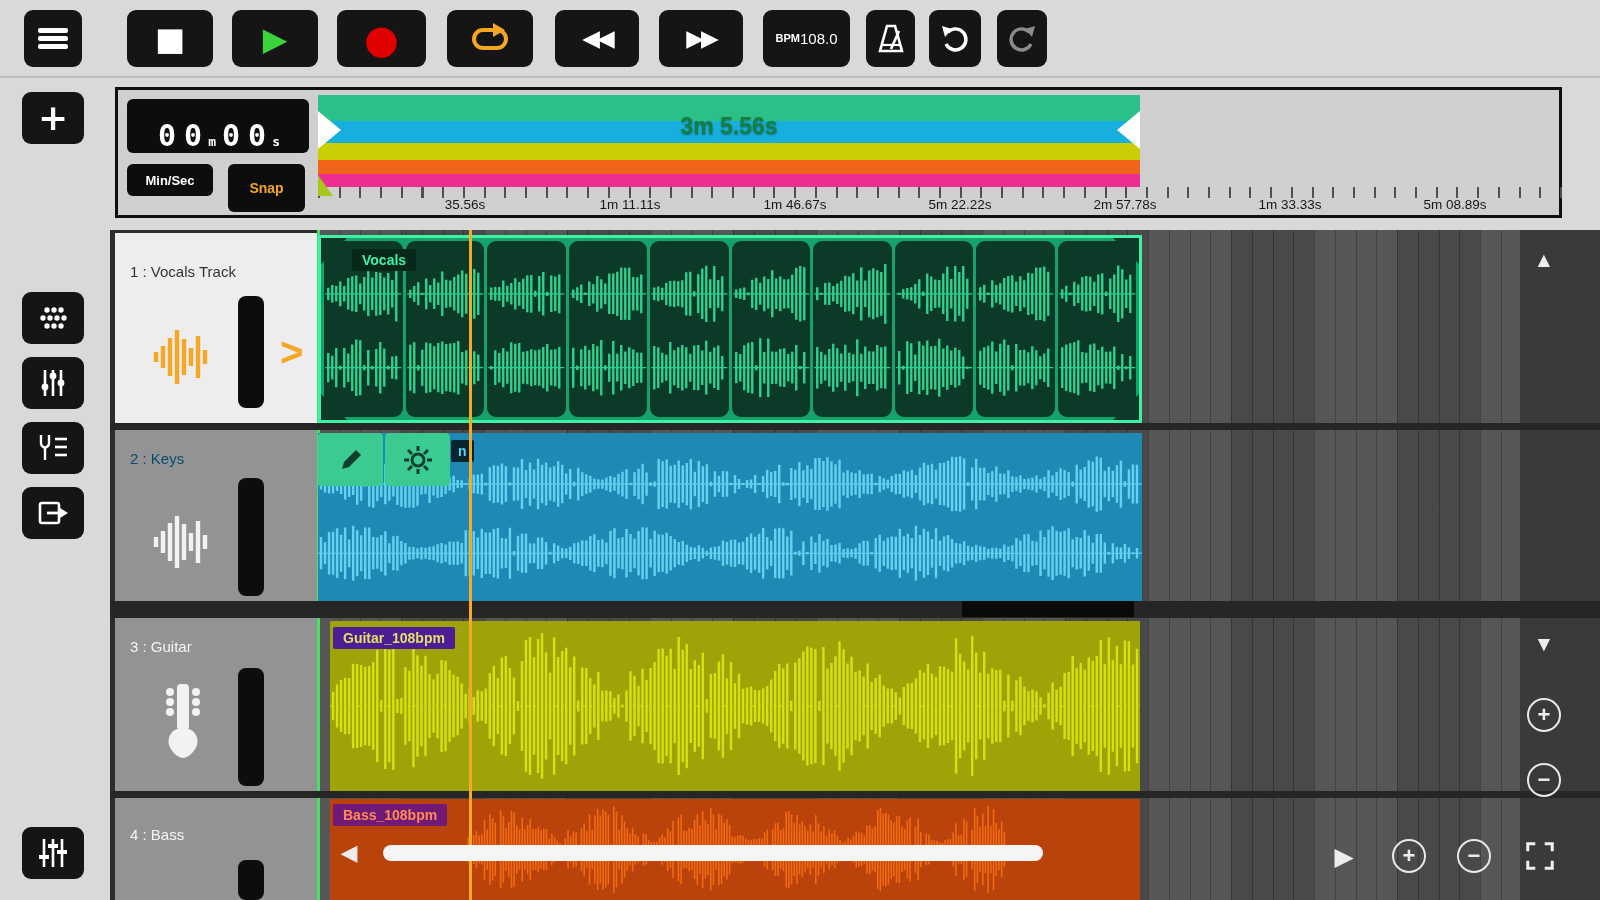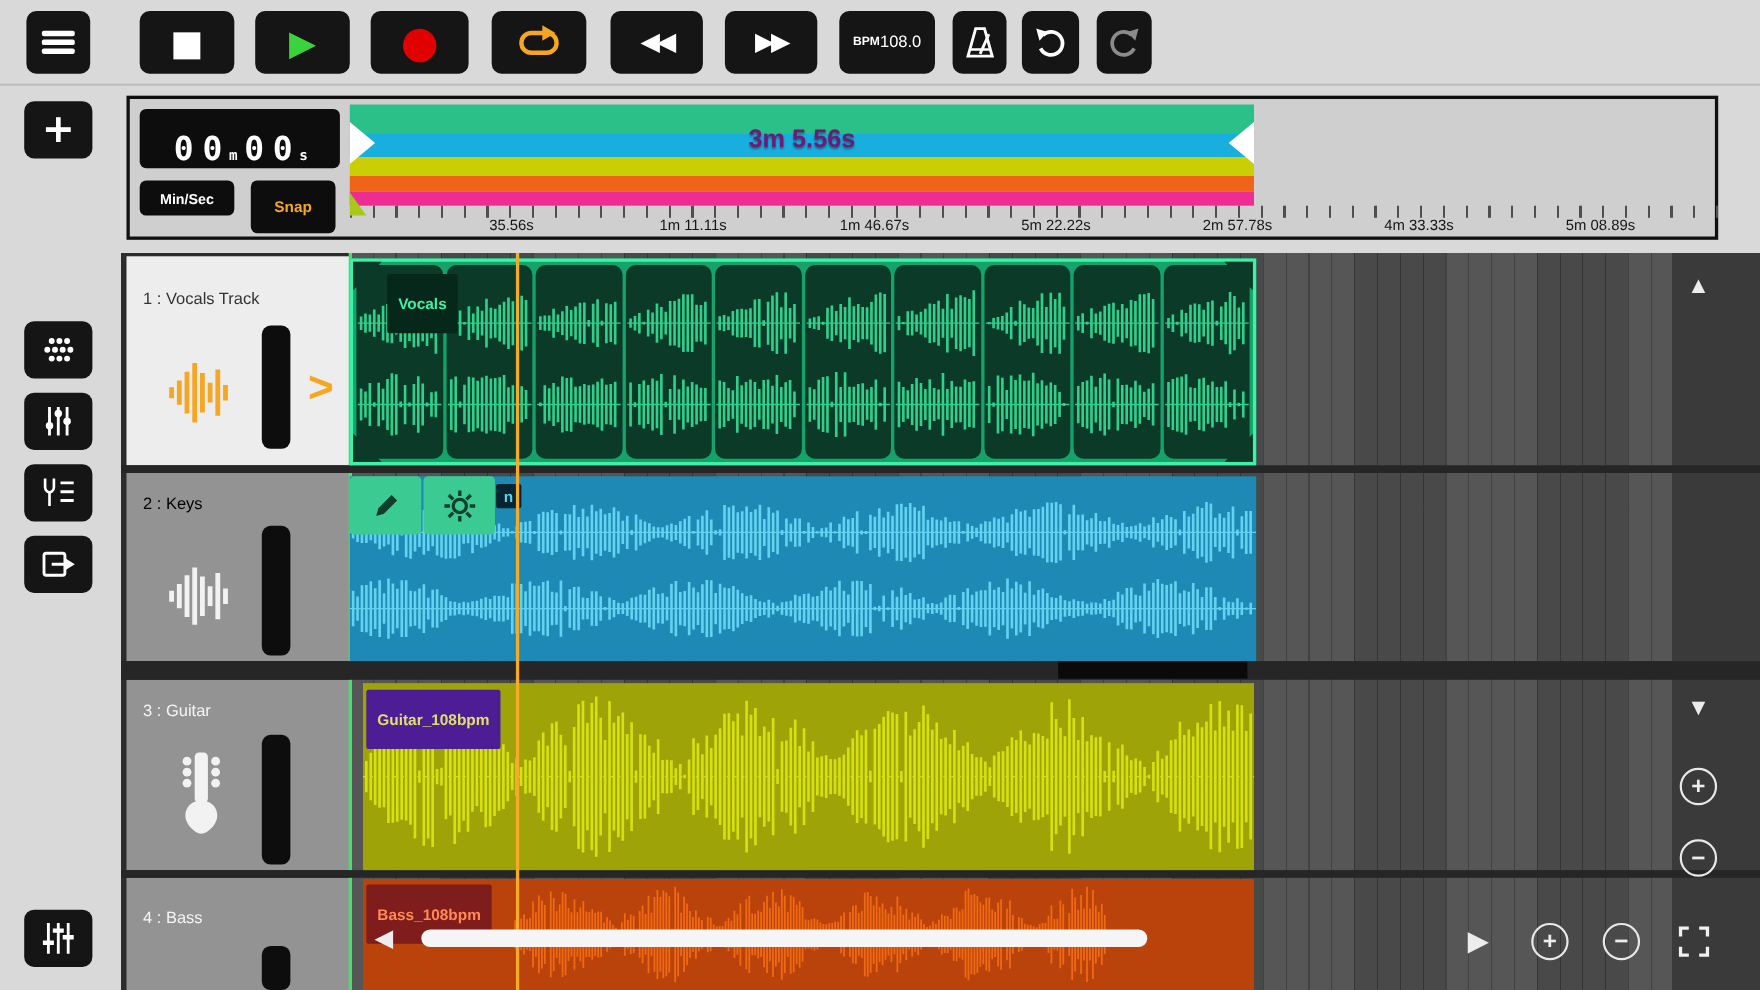--- a/index.html
+++ b/index.html
@@ -19,21 +19,21 @@
   
   .sbtn{position:absolute;left:22px;width:62px;height:52px;background:#151515;border-radius:9px;
         display:flex;align-items:center;justify-content:center;color:#fff;cursor:pointer}
   
   .hdr-box{position:absolute;left:115px;top:87px;width:1447px;height:131px;background:#cfcfcf;border:3px solid #101010}
   .blackbox{position:absolute;background:#0d0d0d;border-radius:6px;display:flex;align-items:center;justify-content:center;color:#fff}
   .timedigits{font-family:"DejaVu Sans Mono",monospace;font-weight:bold;display:flex;align-items:flex-end}
   .timedigits .d{font-size:30px;margin:0 4px}
   .timedigits .u{font-size:13px;padding-bottom:4px;margin:0 2px}
   .stripe{position:absolute;left:318px;width:822px}
-  .sel-label{position:absolute;left:318px;top:113px;width:822px;text-align:center;color:#701a75;
+  .sel-label{position:absolute;left:318px;top:113px;width:822px;text-align:center;color:#15803d;
              font-size:23px;font-weight:bold;text-shadow:0 1px 2px rgba(0,0,0,.4)}
   .mk-left{position:absolute;left:318px;top:111px;width:0;height:0;
            border-top:19px solid transparent;border-bottom:19px solid transparent;border-left:23px solid #fff}
   .mk-right{position:absolute;left:1117px;top:111px;width:0;height:0;
             border-top:19px solid transparent;border-bottom:19px solid transparent;border-right:23px solid #fff}
   .ruler-ticks{position:absolute;left:318px;top:187px;width:1244px;height:11px;
                background:repeating-linear-gradient(to right,#4f4f4f 0 2px,transparent 2px 20.7px)}
   .tick-label{position:absolute;top:197px;transform:translateX(-50%);font-size:13.5px;font-weight:normal;color:#161616;white-space:nowrap}
   .start-flag{position:absolute;left:318px;top:175px;width:0;height:0;
               border-right:15px solid transparent;border-bottom:21px solid #a6c81a}
@@ -50,21 +50,21 @@
   .gapstrip{position:absolute;left:110px;width:1490px;background:#262626;z-index:4}
   .loopline{position:absolute;left:317px;top:230px;width:3px;height:670px;background:#45e06a;z-index:2}
   .clip{position:absolute;z-index:5}
   .vseg{flex:1;background:#0b3b28;border-radius:9px;position:relative;overflow:hidden}
   .wave{position:absolute;inset:0;width:100%;height:100%;fill:none}
   .c-tl,.c-tr,.c-bl,.c-br{position:absolute;width:0;height:0;z-index:6}
   .c-tl{left:0;top:0;border-top:26px solid #0b3b28;border-right:26px solid transparent}
   .c-tr{right:0;top:0;border-top:26px solid #0b3b28;border-left:26px solid transparent}
   .c-bl{left:0;bottom:0;border-bottom:26px solid #0b3b28;border-right:26px solid transparent}
   .c-br{right:0;bottom:0;border-bottom:26px solid #0b3b28;border-left:26px solid transparent}
-  .clip-label{position:absolute;z-index:7;font-size:14px;font-weight:bold;padding:19px 10px;border-radius:2px;white-space:nowrap}
+  .clip-label{position:absolute;z-index:7;font-size:14px;font-weight:bold;padding:3px 10px;border-radius:2px;white-space:nowrap}
   .greenbtn{position:absolute;width:65px;height:53px;background:#3bcb92;border-radius:4px;z-index:7;
             display:flex;align-items:center;justify-content:center;cursor:pointer}
   .playhead{position:absolute;left:469px;top:230px;width:3px;height:670px;background:#f7a928;z-index:8}
   
   .ctrl{position:absolute;z-index:9;display:flex;align-items:center;justify-content:center;color:#ededed;cursor:pointer}
   .circle-btn{width:34px;height:34px;border:2.5px solid #e8e8e8;border-radius:50%;font-size:22px;font-weight:bold;line-height:1}
   .hscroll{position:absolute;left:383px;top:845px;width:660px;height:16px;background:#f5f5f5;border-radius:9px;z-index:9;cursor:pointer}
   .overlap-shadow{position:absolute;left:962px;top:601px;width:172px;height:16px;background:#0a0a0a;z-index:5}
   svg{display:block}
 </style>
@@ -205,34 +205,34 @@
   <div class="mk-left"></div>
   <div class="mk-right"></div>
   <div class="ruler-ticks"></div>
   <div class="start-flag"></div>
 
   <span class="tick-label" style="left:465px">35.56s</span>
   <span class="tick-label" style="left:630px">1m 11.11s</span>
   <span class="tick-label" style="left:795px">1m 46.67s</span>
   <span class="tick-label" style="left:960px">5m 22.22s</span>
   <span class="tick-label" style="left:1125px">2m 57.78s</span>
-  <span class="tick-label" style="left:1290px">4m 33.33s</span>
+  <span class="tick-label" style="left:1290px">1m 33.33s</span>
   <span class="tick-label" style="left:1455px">5m 08.89s</span>
 
   <div class="tracks-bg"></div>
   <div class="lane-grid"></div>
   <div class="right-gutter"></div>
 
   <div class="thead" style="top:233px;height:190px;background:#ededed"></div>
   <div class="thead" style="top:430px;height:171px;background:#939393"></div>
   <div class="thead" style="top:618px;height:173px;background:#939393"></div>
   <div class="thead" style="top:798px;height:102px;background:#939393"></div>
 
   <span class="tname" style="left:130px;top:263px;color:#333">1 : Vocals Track</span>
-  <span class="tname" style="left:130px;top:450px;color:#000000">2 : Keys</span>
+  <span class="tname" style="left:130px;top:450px;color:#0c4a6e">2 : Keys</span>
   <span class="tname" style="left:130px;top:638px;color:#f5f5f5">3 : Guitar</span>
   <span class="tname" style="left:130px;top:826px;color:#f5f5f5">4 : Bass</span>
 
   <svg style="position:absolute;left:152px;top:326px;z-index:3" width="58" height="62" viewBox="0 0 58 62">
     <path d="M4 26 v10 M11 20 v22 M18 12 v38 M25 4 v54 M32 13 v36 M39 22 v18 M46 10 v42 M53 24 v14" stroke="#f5a623" stroke-width="4.4" fill="none"></path>
   </svg>
   <svg style="position:absolute;left:152px;top:512px;z-index:3" width="58" height="60" viewBox="0 0 58 60">
     <path d="M4 25 v10 M11 19 v22 M18 11 v38 M25 4 v52 M32 12 v36 M39 21 v18 M46 9 v42 M53 23 v14" stroke="#f2f2f2" stroke-width="4.4" fill="none"></path>
   </svg>
   <svg style="position:absolute;left:152px;top:680px;z-index:3" width="62" height="92" viewBox="0 0 62 92" fill="#f2f2f2">
@@ -386,21 +386,21 @@
       </svg>
   </div>
   <span class="clip-label" style="left:333px;top:627px;background:#4c1d95;color:#dfe06a">Guitar_108bpm</span>
 
   <div class="clip" style="left:330px;top:799px;width:810px;height:101px;background:#ba420b;overflow:hidden">
     <svg class="wave" viewBox="0 0 806 150">
         <path d="M3 73.3 L3 76.7 M7 55.9 L7 94.1 M11 55.5 L11 94.5 M15 53.5 L15 96.5 M19 48.0 L19 102.0 M23 54.5 L23 95.5 M27 52.8 L27 97.2 M31 30.5 L31 119.5 M35 44.9 L35 105.1 M39 22.5 L39 127.5 M43 29.0 L43 121.0 M47 35.1 L47 114.9 M51 67.8 L51 82.2 M55 17.0 L55 133.0 M59 25.8 L59 124.2 M63 43.2 L63 106.8 M67 34.6 L67 115.4 M71 17.6 L71 132.4 M75 19.9 L75 130.1 M79 39.3 L79 110.7 M83 44.9 L83 105.1 M87 27.5 L87 122.5 M91 45.0 L91 105.0 M95 38.6 L95 111.4 M99 29.8 L99 120.2 M103 44.1 L103 105.9 M107 44.6 L107 105.4 M111 40.9 L111 109.1 M115 46.0 L115 104.0 M119 43.9 L119 106.1 M123 44.4 L123 105.6 M127 58.7 L127 91.3 M131 51.7 L131 98.3 M135 56.0 L135 94.0 M139 61.8 L139 88.2 M143 66.1 L143 83.9 M147 73.3 L147 76.7 M151 58.4 L151 91.6 M155 46.4 L155 103.6 M159 55.5 L159 94.5 M163 48.2 L163 101.8 M167 49.9 L167 100.1 M171 70.7 L171 79.3 M175 43.5 L175 106.5 M179 36.0 L179 114.0 M183 47.5 L183 102.5 M187 22.8 L187 127.2 M191 45.6 L191 104.4 M195 24.5 L195 125.5 M199 14.9 L199 135.1 M203 24.5 L203 125.5 M207 15.7 L207 134.3 M211 18.5 L211 131.5 M215 23.4 L215 126.6 M219 67.7 L219 82.3 M223 10.6 L223 139.4 M227 18.4 L227 131.6 M231 45.7 L231 104.3 M235 24.2 L235 125.8 M239 33.3 L239 116.7 M243 43.3 L243 106.7 M247 51.4 L247 98.6 M251 42.2 L251 107.8 M255 52.2 L255 97.8 M259 55.4 L259 94.6 M263 71.3 L263 78.7 M267 51.0 L267 99.0 M271 52.4 L271 97.6 M275 61.4 L275 88.6 M279 64.1 L279 85.9 M283 63.6 L283 86.4 M287 63.5 L287 86.5 M291 57.2 L291 92.8 M295 52.3 L295 97.7 M299 56.6 L299 93.4 M303 43.1 L303 106.9 M307 47.8 L307 102.2 M311 32.8 L311 117.2 M315 71.6 L315 78.4 M319 27.6 L319 122.4 M323 22.9 L323 127.1 M327 46.8 L327 103.2 M331 47.0 L331 103.0 M335 42.6 L335 107.4 M339 44.4 L339 105.6 M343 30.7 L343 119.3 M347 22.8 L347 127.2 M351 38.9 L351 111.1 M355 17.4 L355 132.6 M359 31.8 L359 118.2 M363 37.0 L363 113.0 M367 13.9 L367 136.1 M371 22.8 L371 127.2 M375 44.4 L375 105.6 M379 22.0 L379 128.0 M383 24.0 L383 126.0 M387 34.9 L387 115.1 M391 30.2 L391 119.8 M395 38.1 L395 111.9 M399 54.9 L399 95.1 M403 55.9 L403 94.1 M407 54.6 L407 95.4 M411 53.3 L411 96.7 M415 54.8 L415 95.2 M419 58.8 L419 91.2 M423 60.8 L423 89.2 M427 61.3 L427 88.7 M431 59.5 L431 90.5 M435 59.6 L435 90.4 M439 57.9 L439 92.1 M443 58.3 L443 91.7 M447 49.7 L447 100.3 M451 45.2 L451 104.8 M455 71.4 L455 78.6 M459 44.6 L459 105.4 M463 36.1 L463 113.9 M467 35.2 L467 114.8 M471 46.2 L471 103.8 M475 43.2 L475 106.8 M479 18.7 L479 131.3 M483 17.8 L483 132.2 M487 23.0 L487 127.0 M491 35.5 L491 114.5 M495 23.9 L495 126.1 M499 37.7 L499 112.3 M503 33.3 L503 116.7 M507 40.9 L507 109.1 M511 46.7 L511 103.3 M515 37.5 L515 112.5 M519 48.3 L519 101.7 M523 23.8 L523 126.2 M527 36.1 L527 113.9 M531 48.3 L531 101.7 M535 40.2 L535 109.8 M539 54.7 L539 95.3 M543 45.2 L543 104.8 M547 51.6 L547 98.4 M551 47.2 L551 102.8 M555 54.7 L555 95.3 M559 60.9 L559 89.1 M563 65.0 L563 85.0 M567 62.8 L567 87.2 M571 57.6 L571 92.4 M575 60.5 L575 89.5 M579 55.0 L579 95.0 M583 47.8 L583 102.2 M587 49.9 L587 100.1 M591 50.0 L591 100.0 M595 54.3 L595 95.7 M599 39.4 L599 110.6 M603 38.7 L603 111.3 M607 43.6 L607 106.4 M611 41.0 L611 109.0 M615 16.4 L615 133.6 M619 13.0 L619 137.0 M623 21.6 L623 128.4 M627 20.5 L627 129.5 M631 23.1 L631 126.9 M635 31.4 L635 118.6 M639 34.8 L639 115.2 M643 25.9 L643 124.1 M647 25.1 L647 124.9 M651 41.4 L651 108.6 M655 44.5 L655 105.5 M659 31.8 L659 118.2 M663 27.4 L663 122.6 M667 69.6 L667 80.4 M671 40.3 L671 109.7 M675 29.1 L675 120.9 M679 48.8 L679 101.2 M683 72.3 L683 77.7 M687 51.3 L687 98.7 M691 52.9 L691 97.1 M695 60.4 L695 89.6 M699 61.8 L699 88.2 M703 61.9 L703 88.1 M707 63.9 L707 86.1 M711 65.4 L711 84.6 M715 61.1 L715 88.9 M719 59.6 L719 90.4 M723 59.6 L723 90.4 M727 49.8 L727 100.2 M731 35.9 L731 114.1 M735 54.3 L735 95.7 M739 53.4 L739 96.6 M743 29.2 L743 120.8 M747 34.2 L747 115.8 M751 71.1 L751 78.9 M755 46.0 L755 104.0 M759 13.4 L759 136.6 M763 25.1 L763 124.9 M767 41.7 L767 108.3 M771 21.7 L771 128.3 M775 39.9 L775 110.1 M779 10.7 L779 139.3 M783 39.9 L783 110.1 M787 14.7 L787 135.3 M791 35.8 L791 114.2 M795 44.5 L795 105.5 M799 33.7 L799 116.3 M803 48.6 L803 101.4 " stroke="#f06a12" stroke-width="2.4"></path>
         <line x1="0" x2="806" y1="75" y2="75" stroke="#f06a12" stroke-width="1.2" stroke-dasharray="2 5"></line>
       </svg>
   </div>
-  <span class="clip-label" style="left:333px;top:804px;background:#7f1d1d;color:#ff8a55">Bass_108bpm</span>
+  <span class="clip-label" style="left:333px;top:804px;background:#701a75;color:#ff8a55">Bass_108bpm</span>
 
   <span class="ctrl" style="left:334px;top:840px;width:30px;height:26px;font-size:22px">◀</span>
   <div class="hscroll"></div>
 
   <div class="playhead"></div>
 
   <span class="ctrl" style="left:1526px;top:246px;width:36px;height:28px;font-size:21px">▲</span>
   <span class="ctrl" style="left:1526px;top:630px;width:36px;height:28px;font-size:21px">▼</span>
   <div class="ctrl circle-btn" style="left:1527px;top:698px">+</div>
   <div class="ctrl circle-btn" style="left:1527px;top:763px">−</div>

